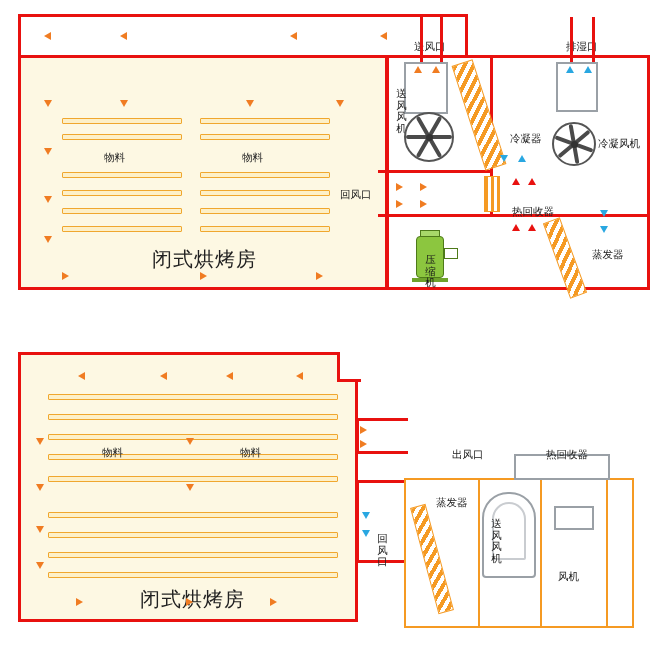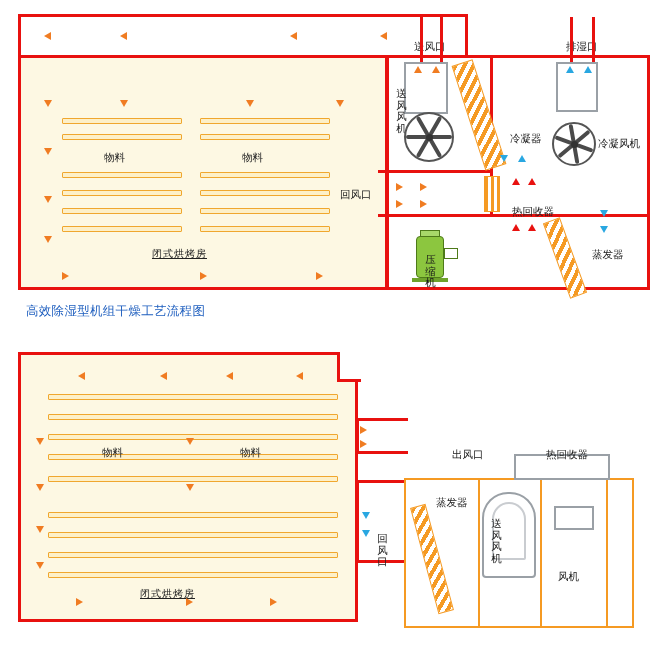--- a/index.html
+++ b/index.html
@@ -45,21 +45,21 @@
     border-radius:1px;
   }
 
   .label{
     position:absolute;
     font-size:10.5px;
     color:#222;
     line-height:1.15;
     white-space:nowrap;
   }
-  .label.big{font-size:10px;letter-spacing:1px;text-decoration:underline;}
+  .label.big{font-size:20px;letter-spacing:1px;}
   .label.v{
     white-space:normal;
     width:13px;
     text-align:center;
     line-height:1.1;
   }
 
   
   .arrow{position:absolute;width:0;height:0;}
   .ar-r{border-top:4px solid transparent;border-bottom:4px solid transparent;border-left:7px solid #f07c22;}
@@ -220,21 +220,20 @@
   <div class="arrow ar-d" style="left:120px;top:100px;"></div>
   <div class="arrow ar-d" style="left:246px;top:100px;"></div>
   <div class="arrow ar-d" style="left:336px;top:100px;"></div>
   <div class="arrow ar-d" style="left:44px;top:148px;"></div>
   <div class="arrow ar-d" style="left:44px;top:196px;"></div>
   <div class="arrow ar-d" style="left:44px;top:236px;"></div>
   <div class="arrow ar-r" style="left:62px;top:272px;"></div>
   <div class="arrow ar-r" style="left:200px;top:272px;"></div>
   <div class="arrow ar-r" style="left:316px;top:272px;"></div>
 
-  <div class="caption" style="left:26px;top:303px;">高效除湿型机组干燥工艺流程图</div>
 </div>
 
 <div class="diagram" id="diagram2">
 
   <div class="room" style="left:18px;top:22px;width:340px;height:270px;"></div>
 
   <div class="whitebox" style="left:338px;top:22px;width:24px;height:28px;"></div>
   <div class="redline" style="left:337px;top:22px;width:3px;height:30px;"></div>
   <div class="redline" style="left:337px;top:49px;width:24px;height:3px;"></div>
 

